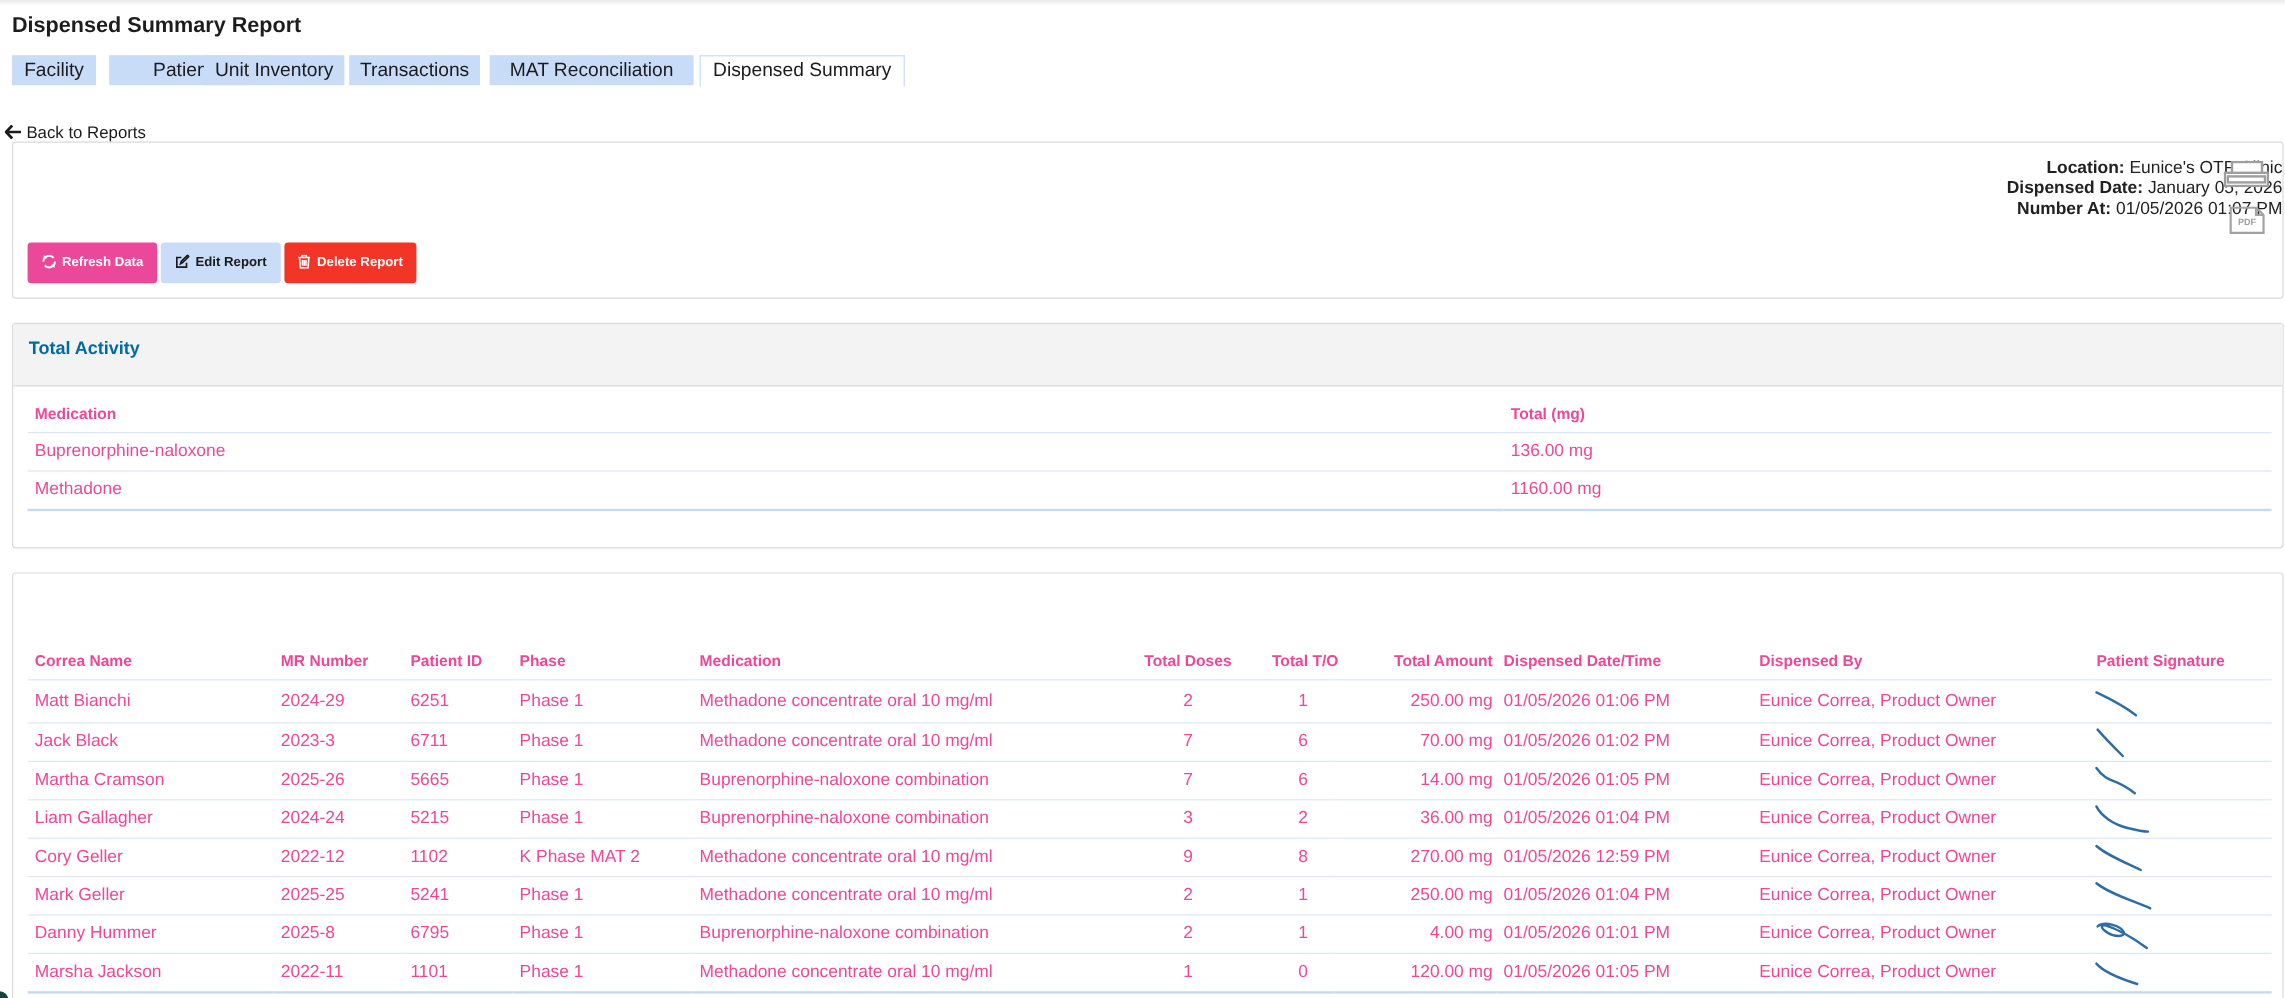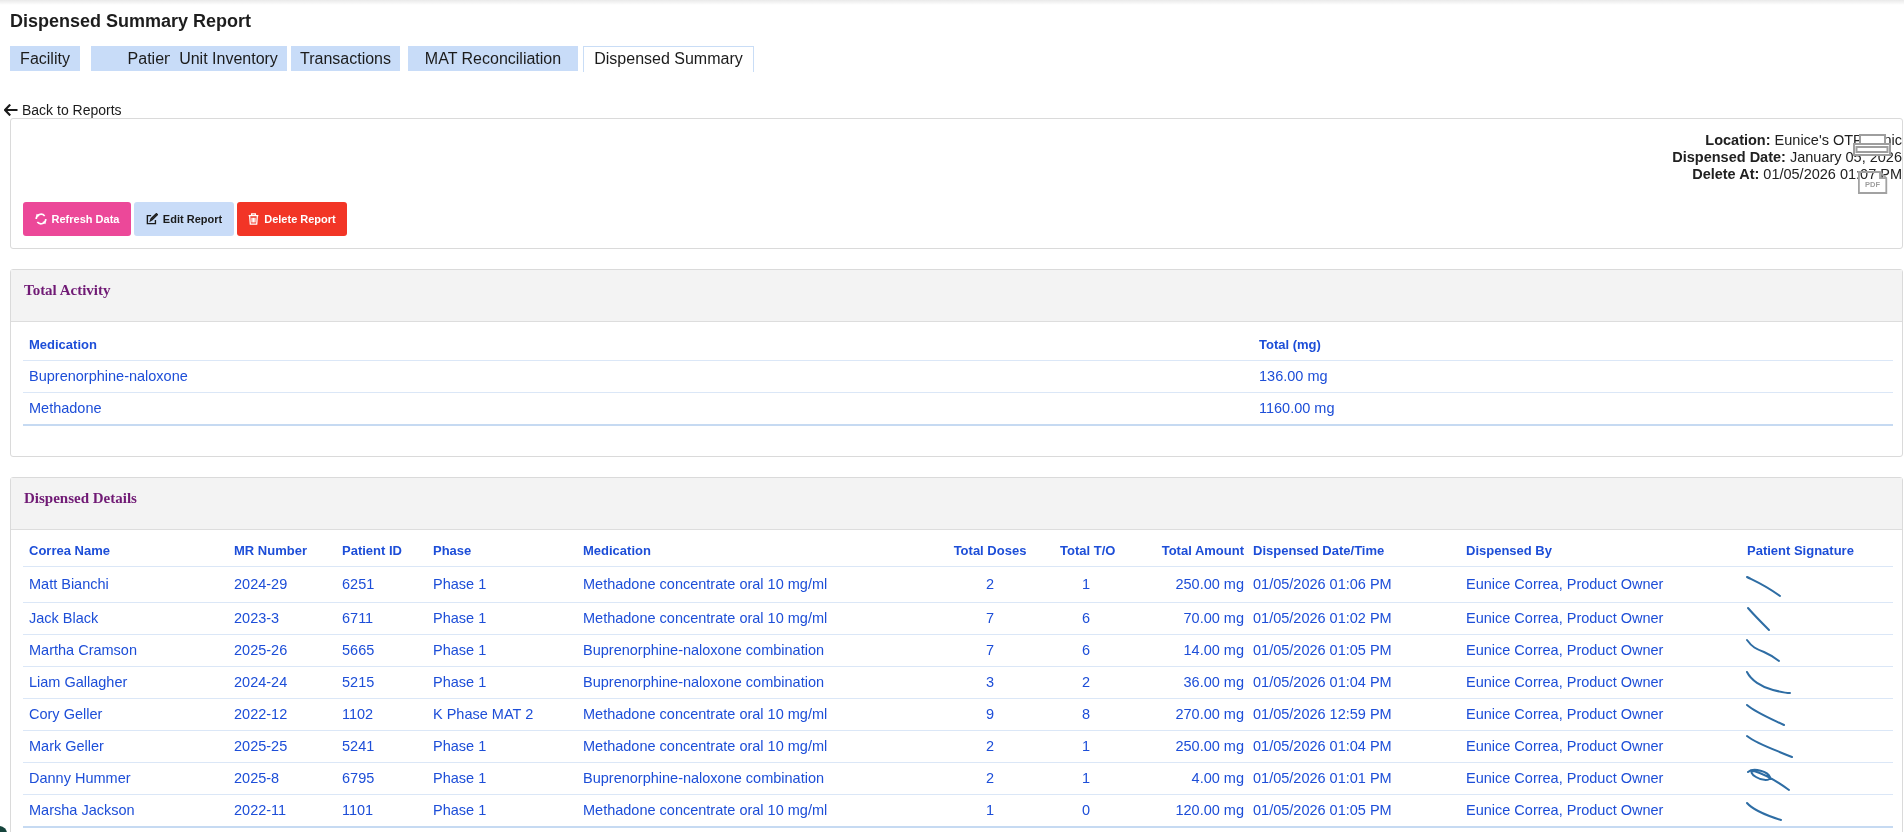--- a/index.html
+++ b/index.html
@@ -8,34 +8,34 @@
   .topshadow{position:absolute;top:0;left:0;width:1904px;height:5px;
     background:linear-gradient(to bottom,rgba(0,0,0,0.085),rgba(0,0,0,0));}
   .title{position:absolute;left:10px;top:11px;font-size:18px;font-weight:bold;color:#1d1d1d;}
   .tabs{position:absolute;left:10px;top:46px;height:25px;}
   .tab{position:absolute;top:0;height:25px;background:#c8dcf8;color:#1b1b1b;
     font-size:16px;line-height:25px;text-align:center;}
   .tab.active{background:#fff;border:1px solid #c9ddf6;border-bottom:none;height:26px;line-height:24px;box-sizing:border-box;}
   .back{position:absolute;left:4px;top:85px;font-size:14px;color:#1b1b1b;height:17px;line-height:17px;margin-top:17px;}
   .panel{position:absolute;left:10px;width:1893px;border:1px solid #dadada;border-radius:3px;background:#fff;box-sizing:border-box;}
   .pbar{height:52px;background:#f3f3f3;border-bottom:1px solid #dddddd;box-sizing:border-box;
-    font-size:15px;font-weight:bold;color:#701a75;padding:12px 0 0 13px;font-family:Liberation Serif, serif;}
+    font-size:15px;font-weight:bold;color:#0369a1;padding:12px 0 0 13px;}
   
   #p1{top:118px;height:131px;}
   #p1 .info{padding:13px 0 0 13px;font-size:14.5px;line-height:17px;text-align:right;}
   .btnrow{position:absolute;left:12px;top:83px;font-size:0;}
   .btn{display:inline-block;height:34px;border-radius:3px;font-size:11px;font-weight:bold;
     text-align:center;vertical-align:top;box-sizing:border-box;line-height:34px;}
   .btn svg{vertical-align:-2px;margin-right:5px;}
   #btn-refresh{width:108px;background:#ec4899;color:#fff;margin-right:3px;}
   #btn-edit{width:100px;background:#c9dcf8;color:#1b1b1b;margin-right:3px;}
   #btn-delete{width:110px;background:#f23526;color:#fff;}
   .icons{position:absolute;right:10px;top:15px;width:40px;text-align:center;}
   
-  table{border-collapse:collapse;table-layout:fixed;font-size:14.5px;color:#1d4ed8;}
+  table{border-collapse:collapse;table-layout:fixed;font-size:14.5px;color:#ec4899;}
   th{font-size:13px;font-weight:bold;text-align:left;padding:0 0 0 6px;white-space:nowrap;}
   td{padding:0 0 0 6px;}
   .tbl{position:absolute;left:12px;width:1870px;}
   tr{border-bottom:1px solid #dbe7f7;}
   tr.hdr{border-bottom:1px solid #dbe7f7;}
   
   #p2{top:269px;height:188px;}
   #p2 .tbl{top:60px;}
   #p2 th{height:29.5px;}
   #p2 td{height:31px;}
@@ -66,21 +66,21 @@
   <div class="back">
     <svg width="14" height="12" viewBox="0 0 14 12" style="vertical-align:-1px;margin-right:4px;">
         <path d="M6.2 0.6 L1 6 L6.2 11.4 M1.3 6 H13.5" stroke="#1b1b1b" stroke-width="2.2" fill="none"></path>
       </svg>Back to Reports
   </div>
 
   <div class="panel" id="p1">
     <div class="info">
       <b>Location:</b> Eunice's OTP Clinic<br>
       <b>Dispensed Date:</b> January 05, 2026<br>
-      <b>Delete At:</b> 01/05/2026 01:07 PM
+      <b>Number At:</b> 01/05/2026 01:07 PM
     </div>
     <div class="btnrow">
       <div class="btn" id="btn-refresh"><svg width="12" height="12" viewBox="0 0 14 14">
             <g fill="none" stroke="#fff" stroke-width="1.9">
               <path d="M12.6 7a5.6 5.6 0 0 1-9.9 3.6"></path>
               <path d="M1.4 7a5.6 5.6 0 0 1 9.9-3.6"></path>
             </g>
             <path d="M12.2 13.2 L12.6 9.2 L8.7 10.4 Z" fill="#fff"></path>
             <path d="M1.8 0.8 L1.4 4.8 L5.3 3.6 Z" fill="#fff"></path>
           </svg>Refresh Data</div>
@@ -135,21 +135,20 @@
           </tr>
       <tr style="border-bottom:2px solid #c6daf2;">
             <td>Methadone</td>
             <td>1160.00 mg</td>
           </tr>
     </tbody>
       </table>
   </div>
 
   <div class="panel" id="p3">
-    <div class="pbar">Dispensed Details</div>
     <table class="tbl">
       <colgroup>
           <col style="width:205px">
           <col style="width:108px">
           <col style="width:91px">
           <col style="width:150px">
           <col style="width:343px">
           <col style="width:140px">
           <col style="width:52px">
           <col style="width:135px">

